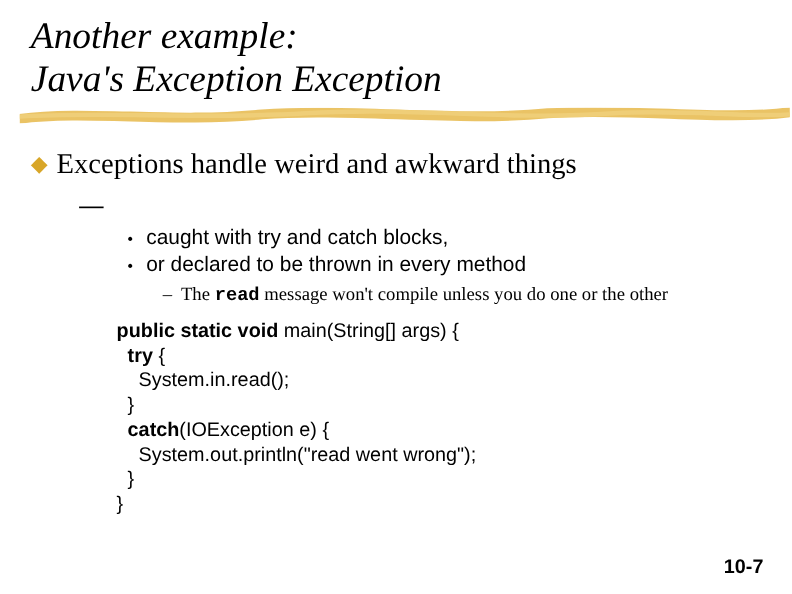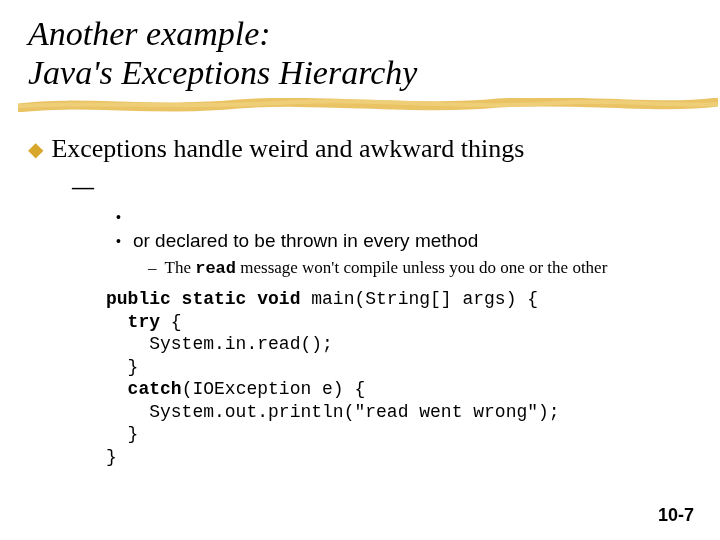--- a/index.html
+++ b/index.html
@@ -82,21 +82,21 @@
   }
   .lvl4 .bullet {
     margin-right: 8px;
     line-height: 20px;
   }
   .lvl4 .mono {
     font-family: "Courier New", Courier, monospace;
     font-weight: bold;
   }
   .code {
-    font-family: Liberation Mono, monospace;
+    font-family: Liberation Sans, sans-serif;
     font-size: 18px;
     line-height: 1.25;
     white-space: pre;
     margin: 10px 0 0 78px;
   }
   .code .kw { font-weight: bold; }
   .pagenum {
     position: absolute;
     right: 26px;
     bottom: 14px;
@@ -105,41 +105,42 @@
     font-weight: bold;
   }
 </style>
 </head>
 <body>
 
 <div class="slide">
 
   <h1 class="title">
     <span>Another example:</span><br>
-    <span>Java's Exceptions Hierarchy</span>
+    <span>Java's Exception Exception</span>
   </h1>
 
   <div class="underline-wrap">
     <svg class="yellow-stroke" viewBox="0 0 700 14" preserveAspectRatio="none">
       <path d="M0,10 C60,2 140,14 220,6 C300,0 400,13 480,5 C560,0 640,12 700,4" stroke="#e6b84a" stroke-width="9" fill="none" stroke-linecap="round" opacity="0.85"></path>
       <path d="M0,8 C80,3 160,11 260,5 C360,-1 440,12 540,5 C600,1 660,9 700,6" stroke="#f0cf7a" stroke-width="4" fill="none" stroke-linecap="round" opacity="0.9"></path>
     </svg>
   </div>
 
   <div class="lvl1">
     <span class="bullet">◆</span>
     <span>Exceptions handle weird and awkward things</span>
   </div>
 
   <div class="lvl2">
     <span class="bullet">—</span>
   </div>
 
   <div class="lvl3">
     <span class="bullet">•</span>
+    <span>caught with try and catch blocks,</span>
   </div>
   <div class="lvl3">
     <span class="bullet">•</span>
     <span>or declared to be thrown in every method</span>
   </div>
 
   <div class="lvl4">
     <span class="bullet">–</span>
     <span>
       <span>The </span><span class="mono">read</span><span> message won't compile unless you do one or the other</span>

